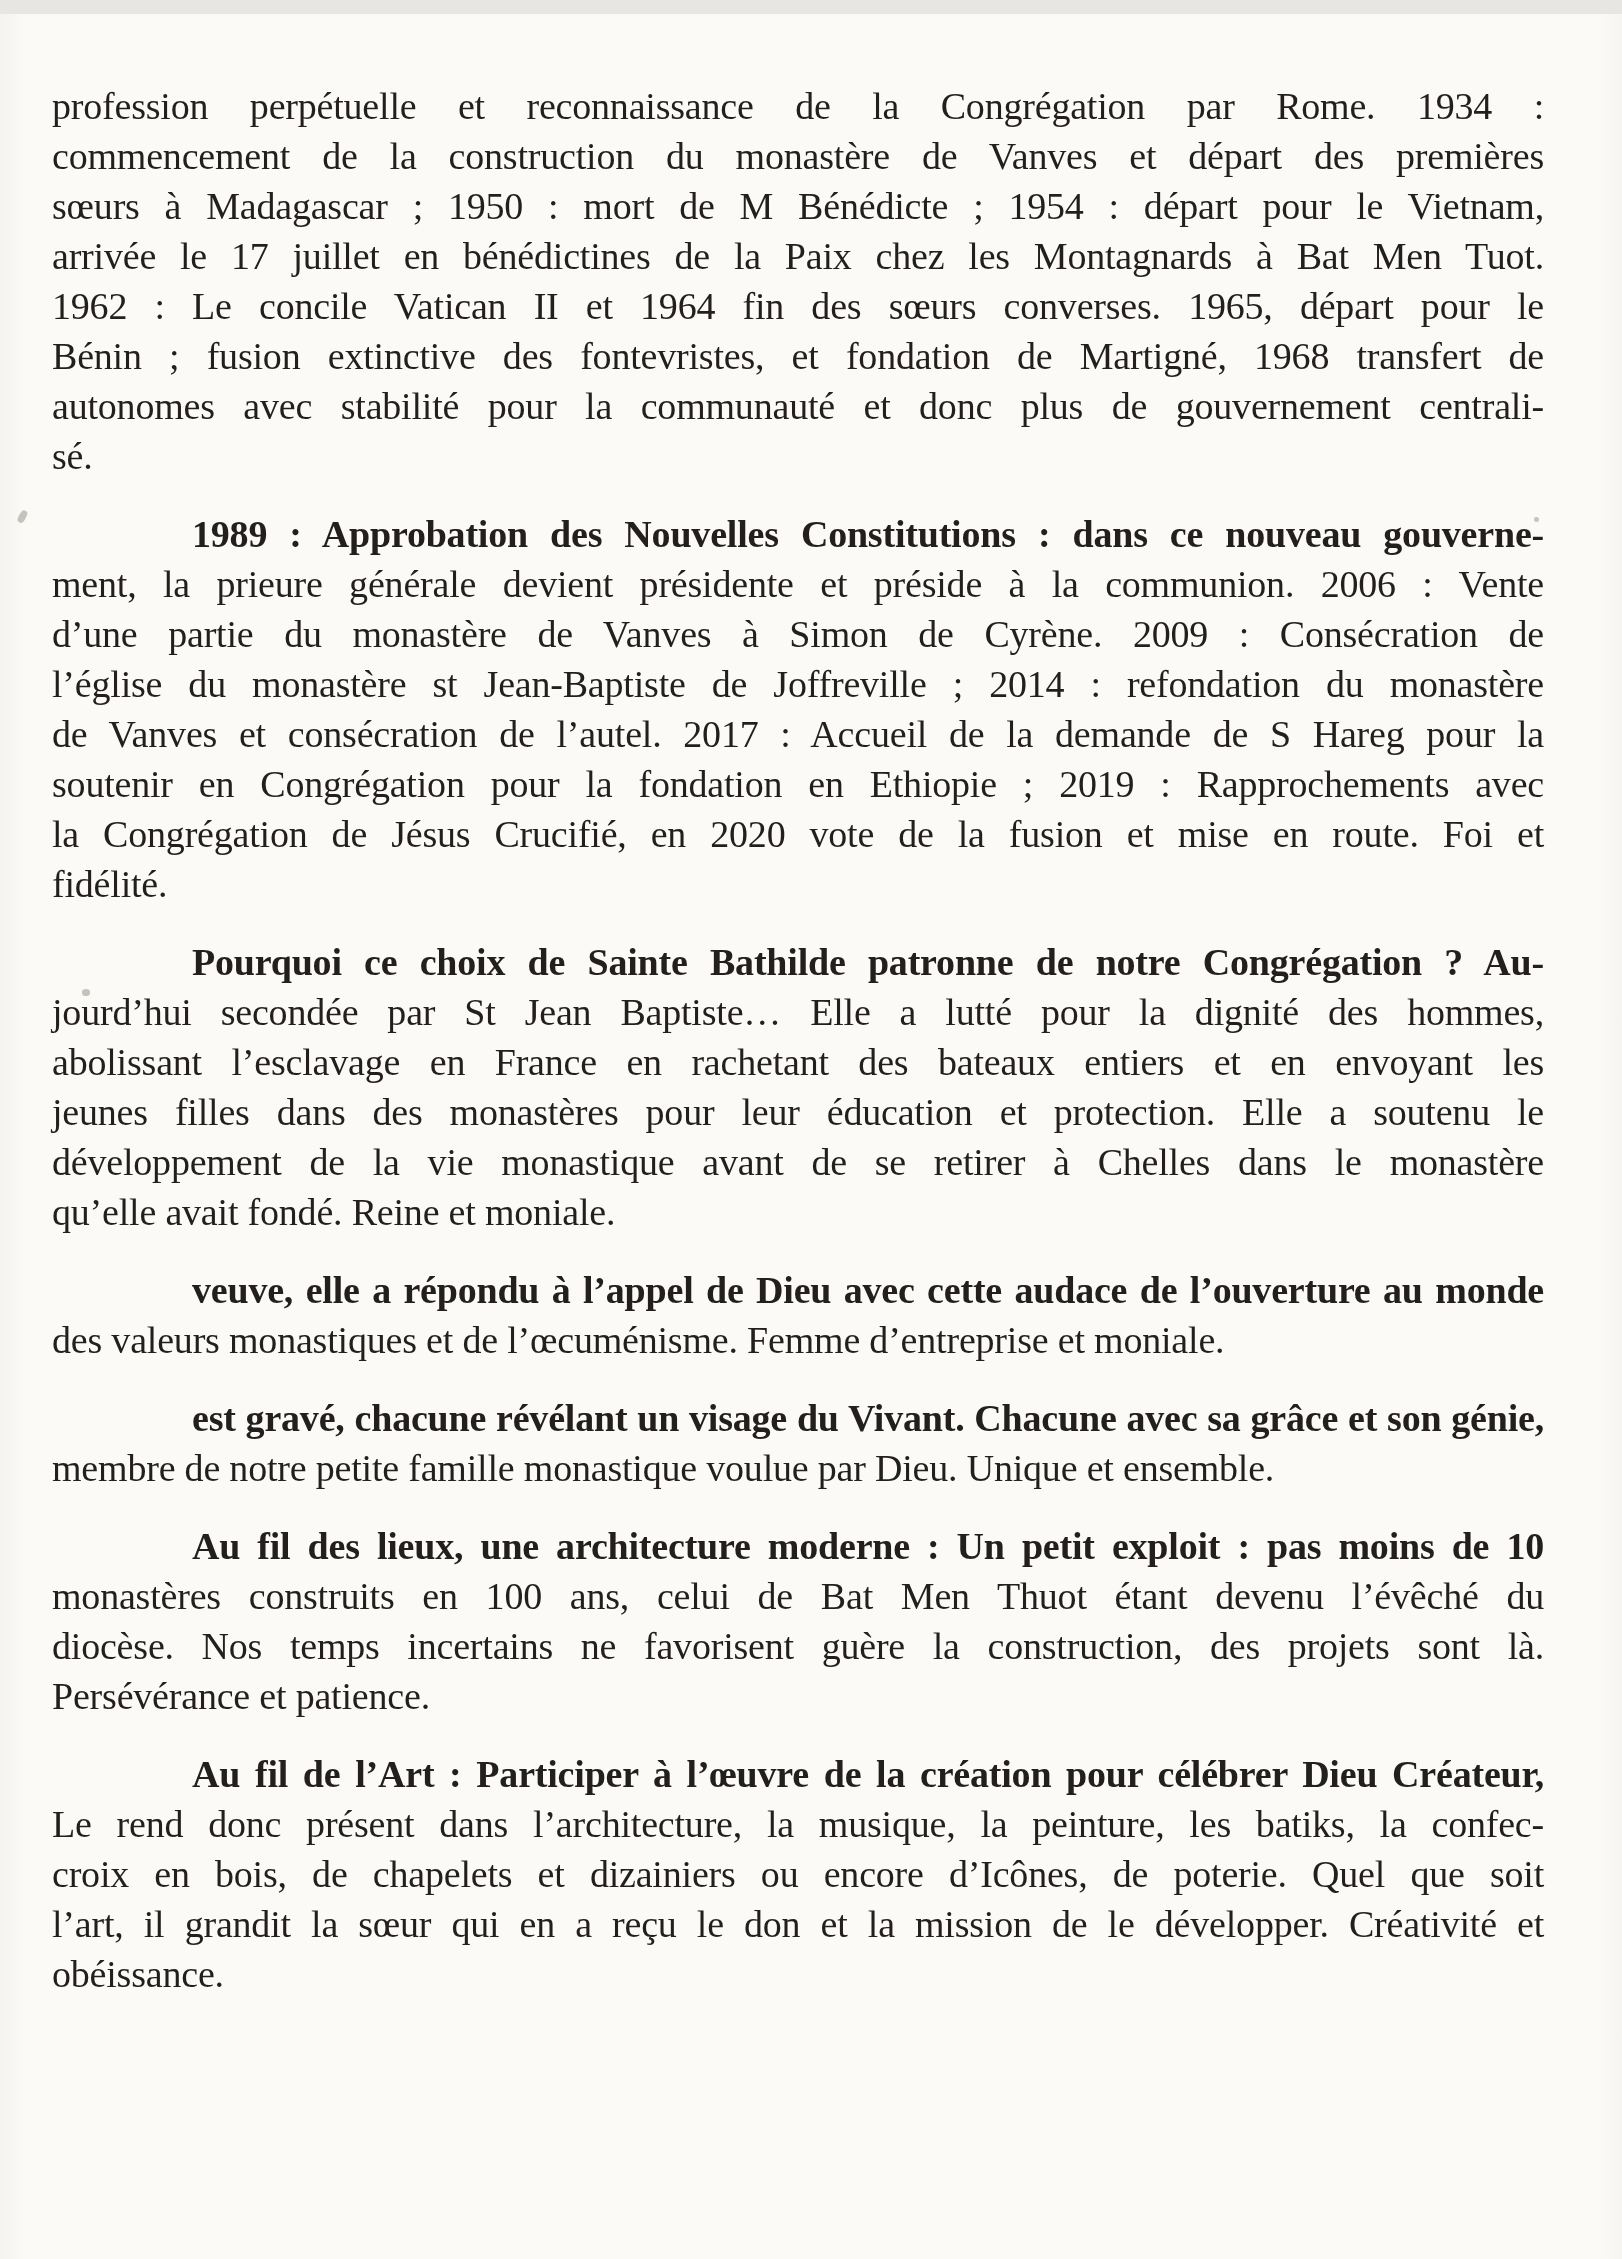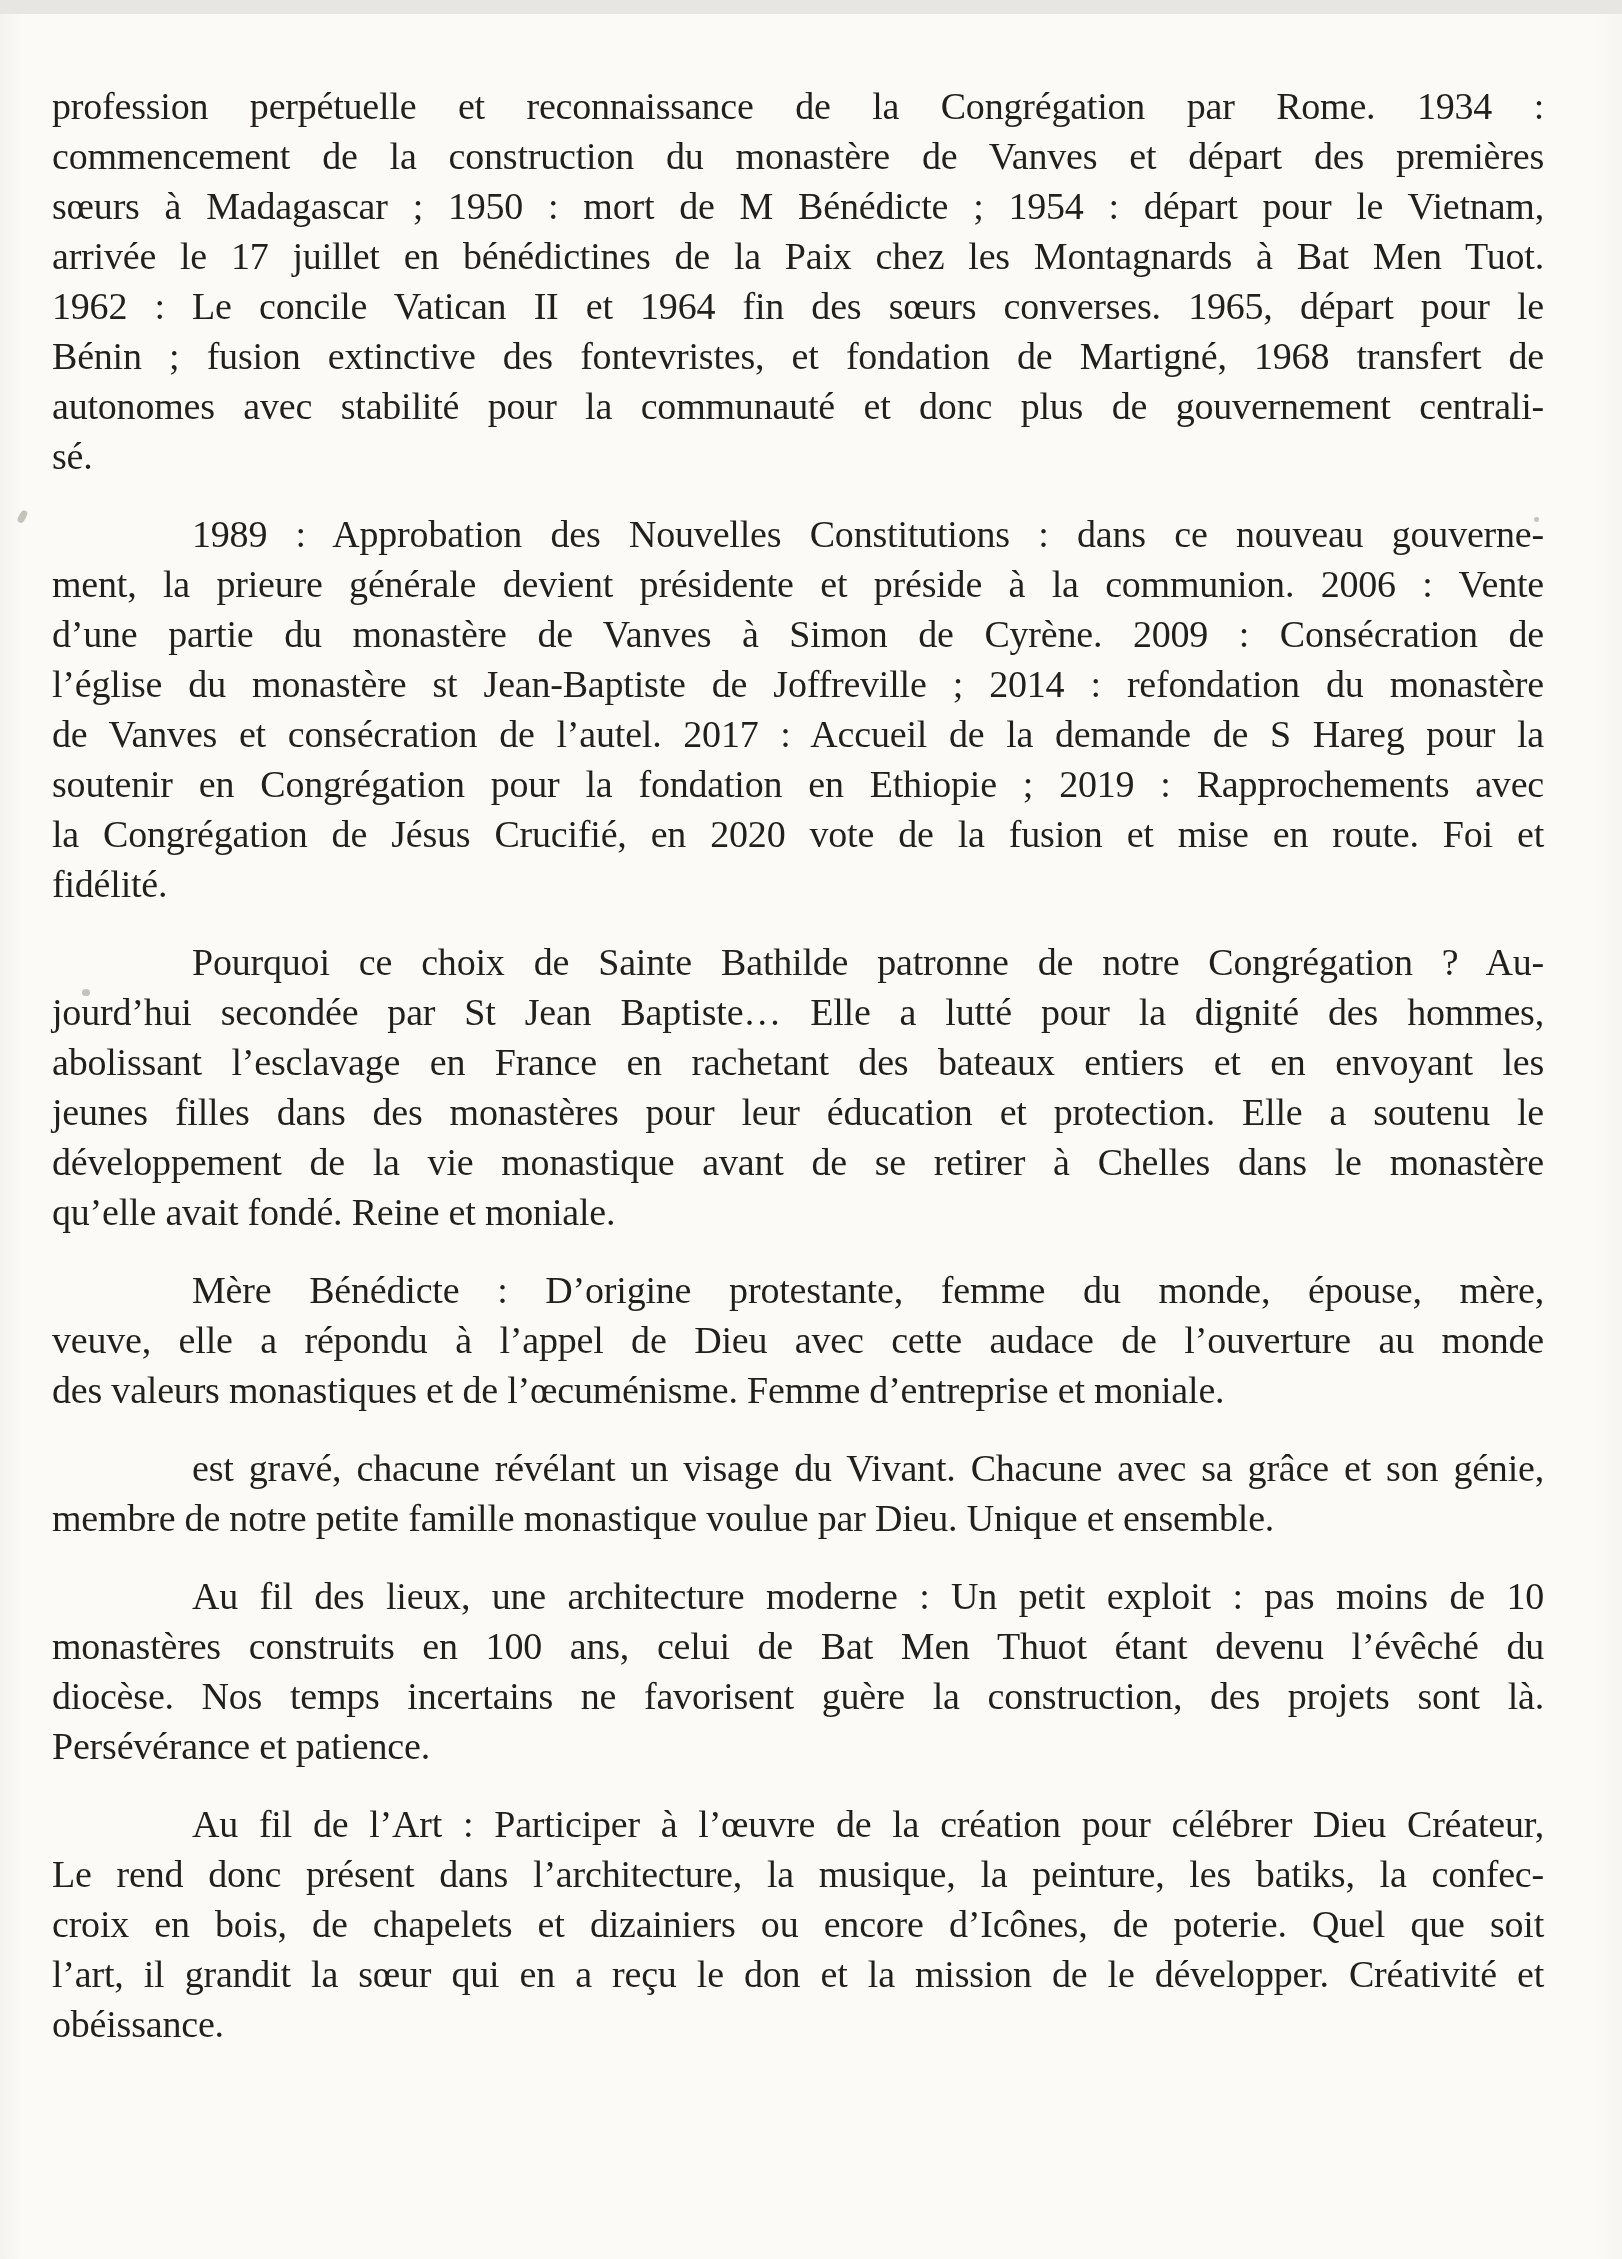--- a/index.html
+++ b/index.html
@@ -35,20 +35,21 @@
     letter-spacing: -0.2px;
     text-align: justify;
     text-align-last: justify;
     white-space: normal;
   }
   .line.last {
     text-align-last: left;
   }
   .para.indent .line:first-child {
     text-indent: 140px;
+    font-weight: bold;
   }
   .speck {
     position: absolute;
     background: #8a8populate580;
   }
   .speck {
     position: absolute;
     background: #9a958d;
     border-radius: 50%;
     opacity: 0.55;
@@ -87,21 +88,20 @@
       </div>
       <div class="para indent">
         <div class="line">Pourquoi ce choix de Sainte Bathilde patronne de notre Congrégation ? Au-</div>
         <div class="line">jourd’hui secondée par St Jean Baptiste… Elle a lutté pour la dignité des hommes,</div>
         <div class="line">abolissant l’esclavage en France en rachetant des bateaux entiers et en envoyant les</div>
         <div class="line">jeunes filles dans des monastères pour leur éducation et protection. Elle a soutenu le</div>
         <div class="line">développement de la vie monastique avant de se retirer à Chelles dans le monastère</div>
         <div class="line last">qu’elle avait fondé. Reine et moniale.</div>
       </div>
       <div class="para indent">
-        <div class="line">Mère Bénédicte : D’origine protestante, femme du monde, épouse, mère,</div>
         <div class="line">veuve, elle a répondu à l’appel de Dieu avec cette audace de l’ouverture au monde</div>
         <div class="line last">des valeurs monastiques et de l’œcuménisme. Femme d’entreprise et moniale.</div>
       </div>
       <div class="para indent">
         <div class="line">est gravé, chacune révélant un visage du Vivant. Chacune avec sa grâce et son génie,</div>
         <div class="line last">membre de notre petite famille monastique voulue par Dieu. Unique et ensemble.</div>
       </div>
       <div class="para indent">
         <div class="line">Au fil des lieux, une architecture moderne : Un petit exploit : pas moins de 10</div>
         <div class="line">monastères construits en 100 ans, celui de Bat Men Thuot étant devenu l’évêché du</div>

